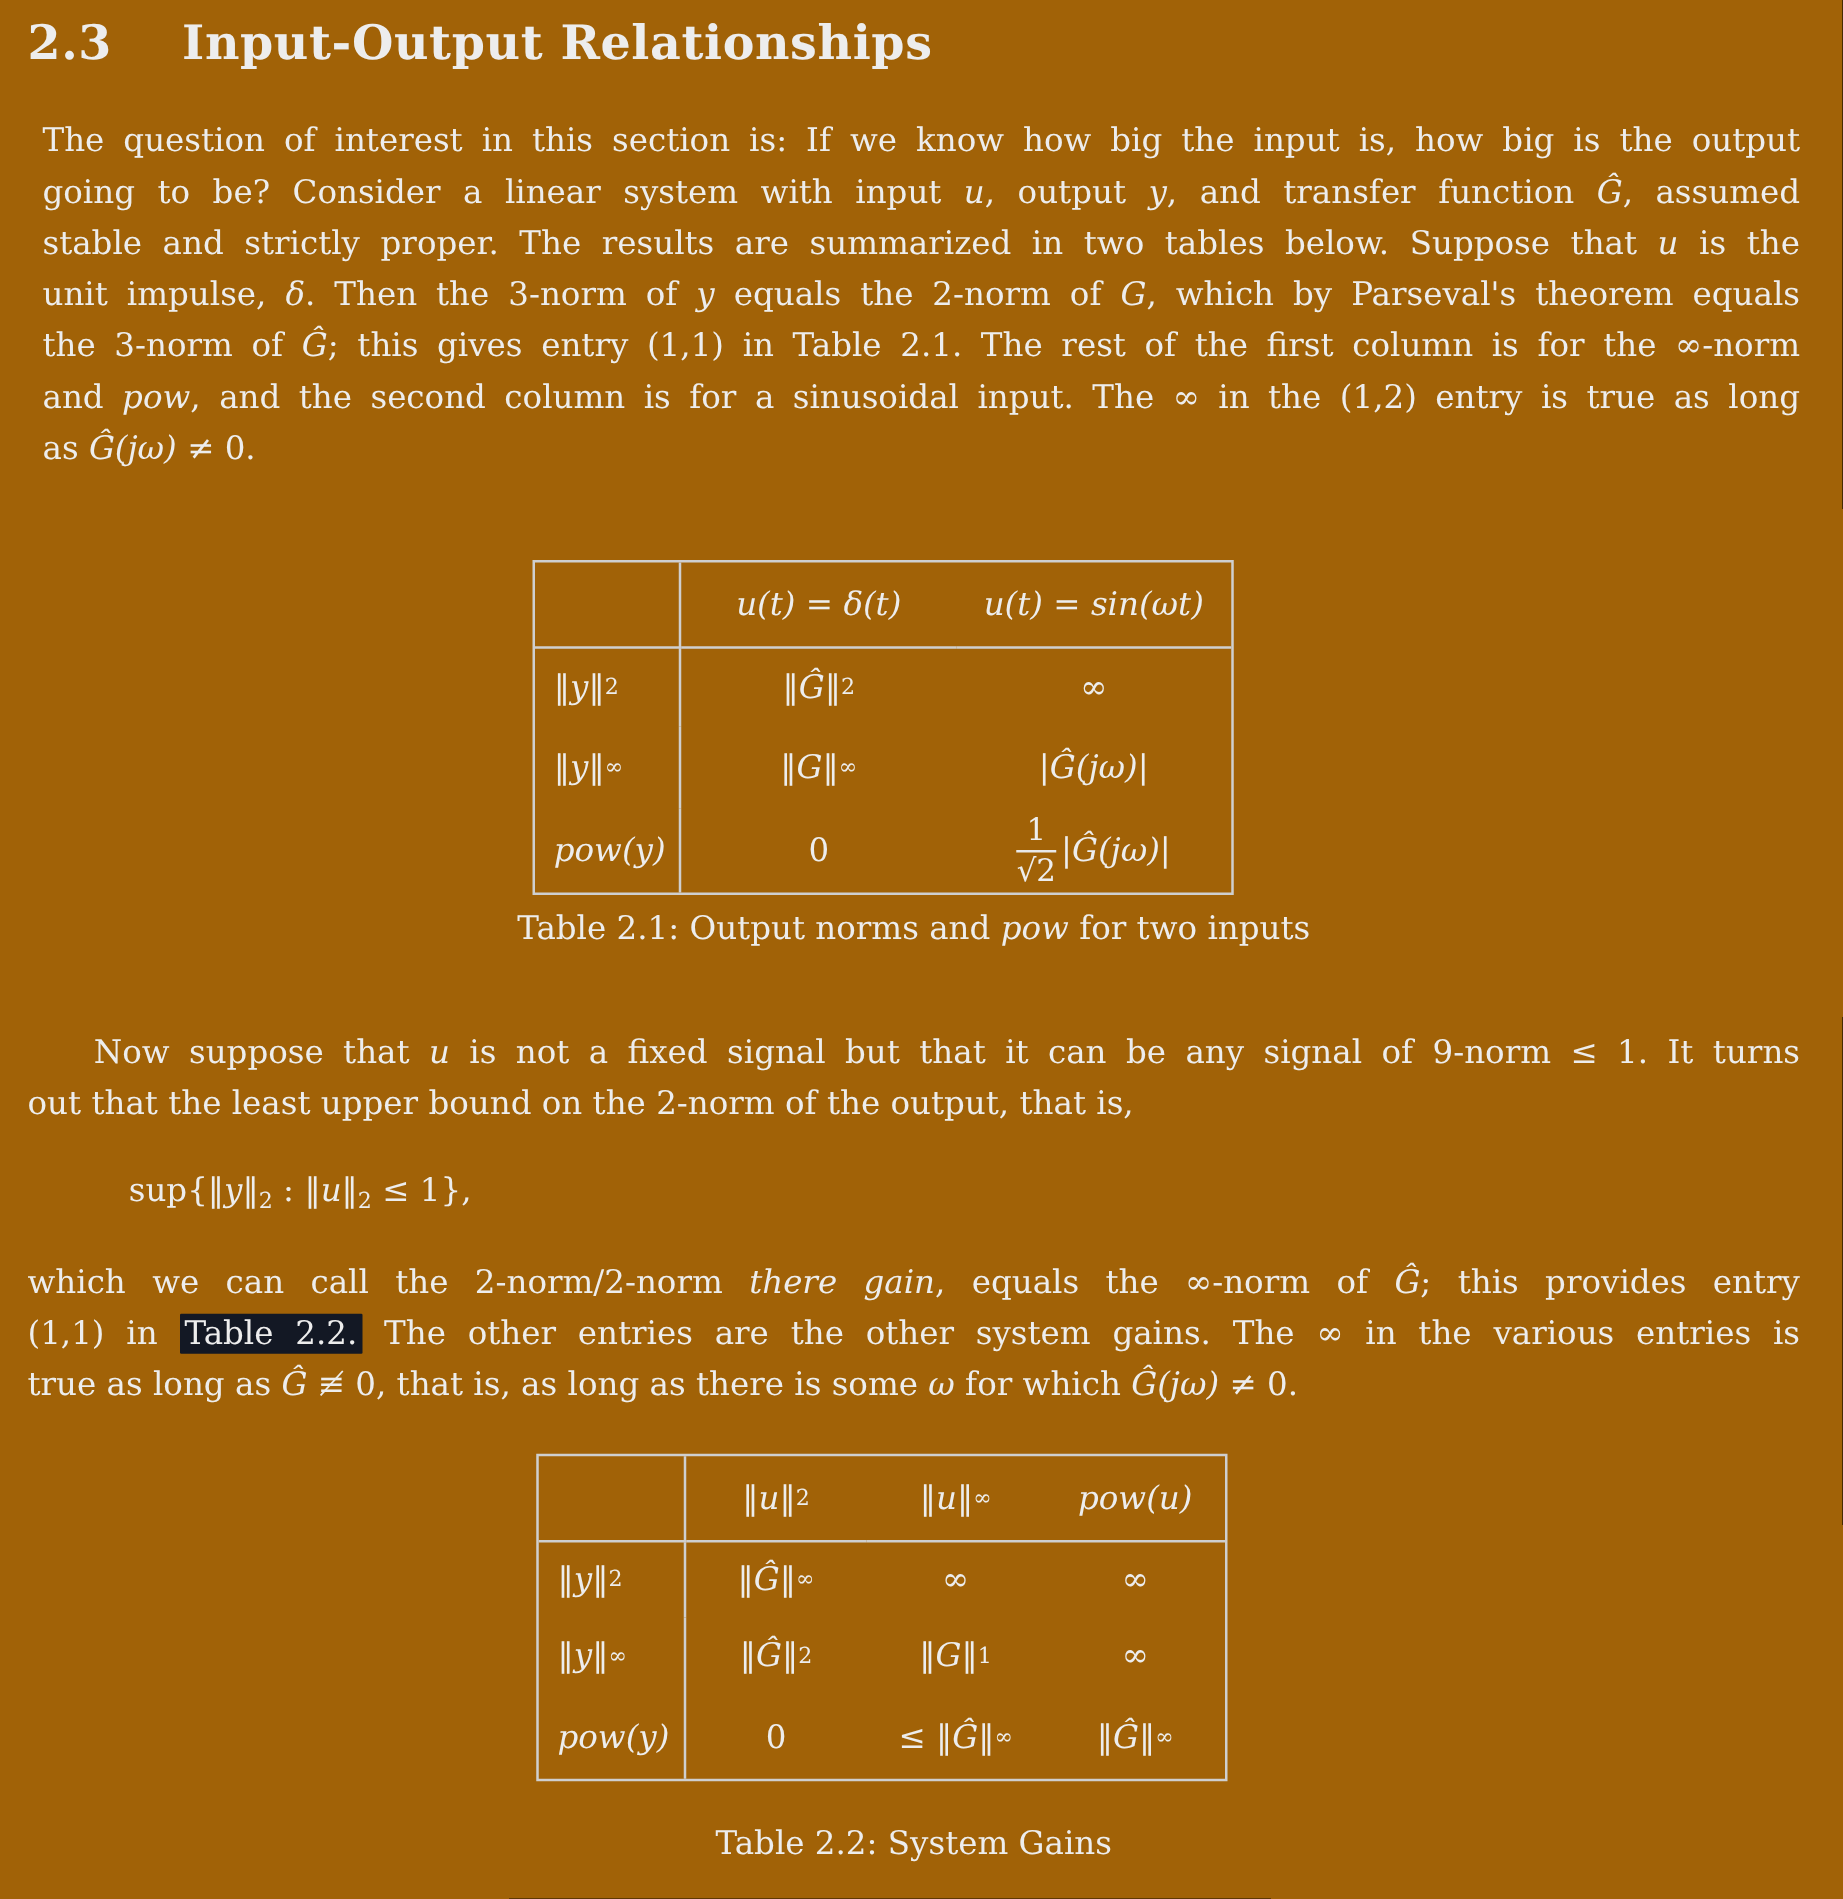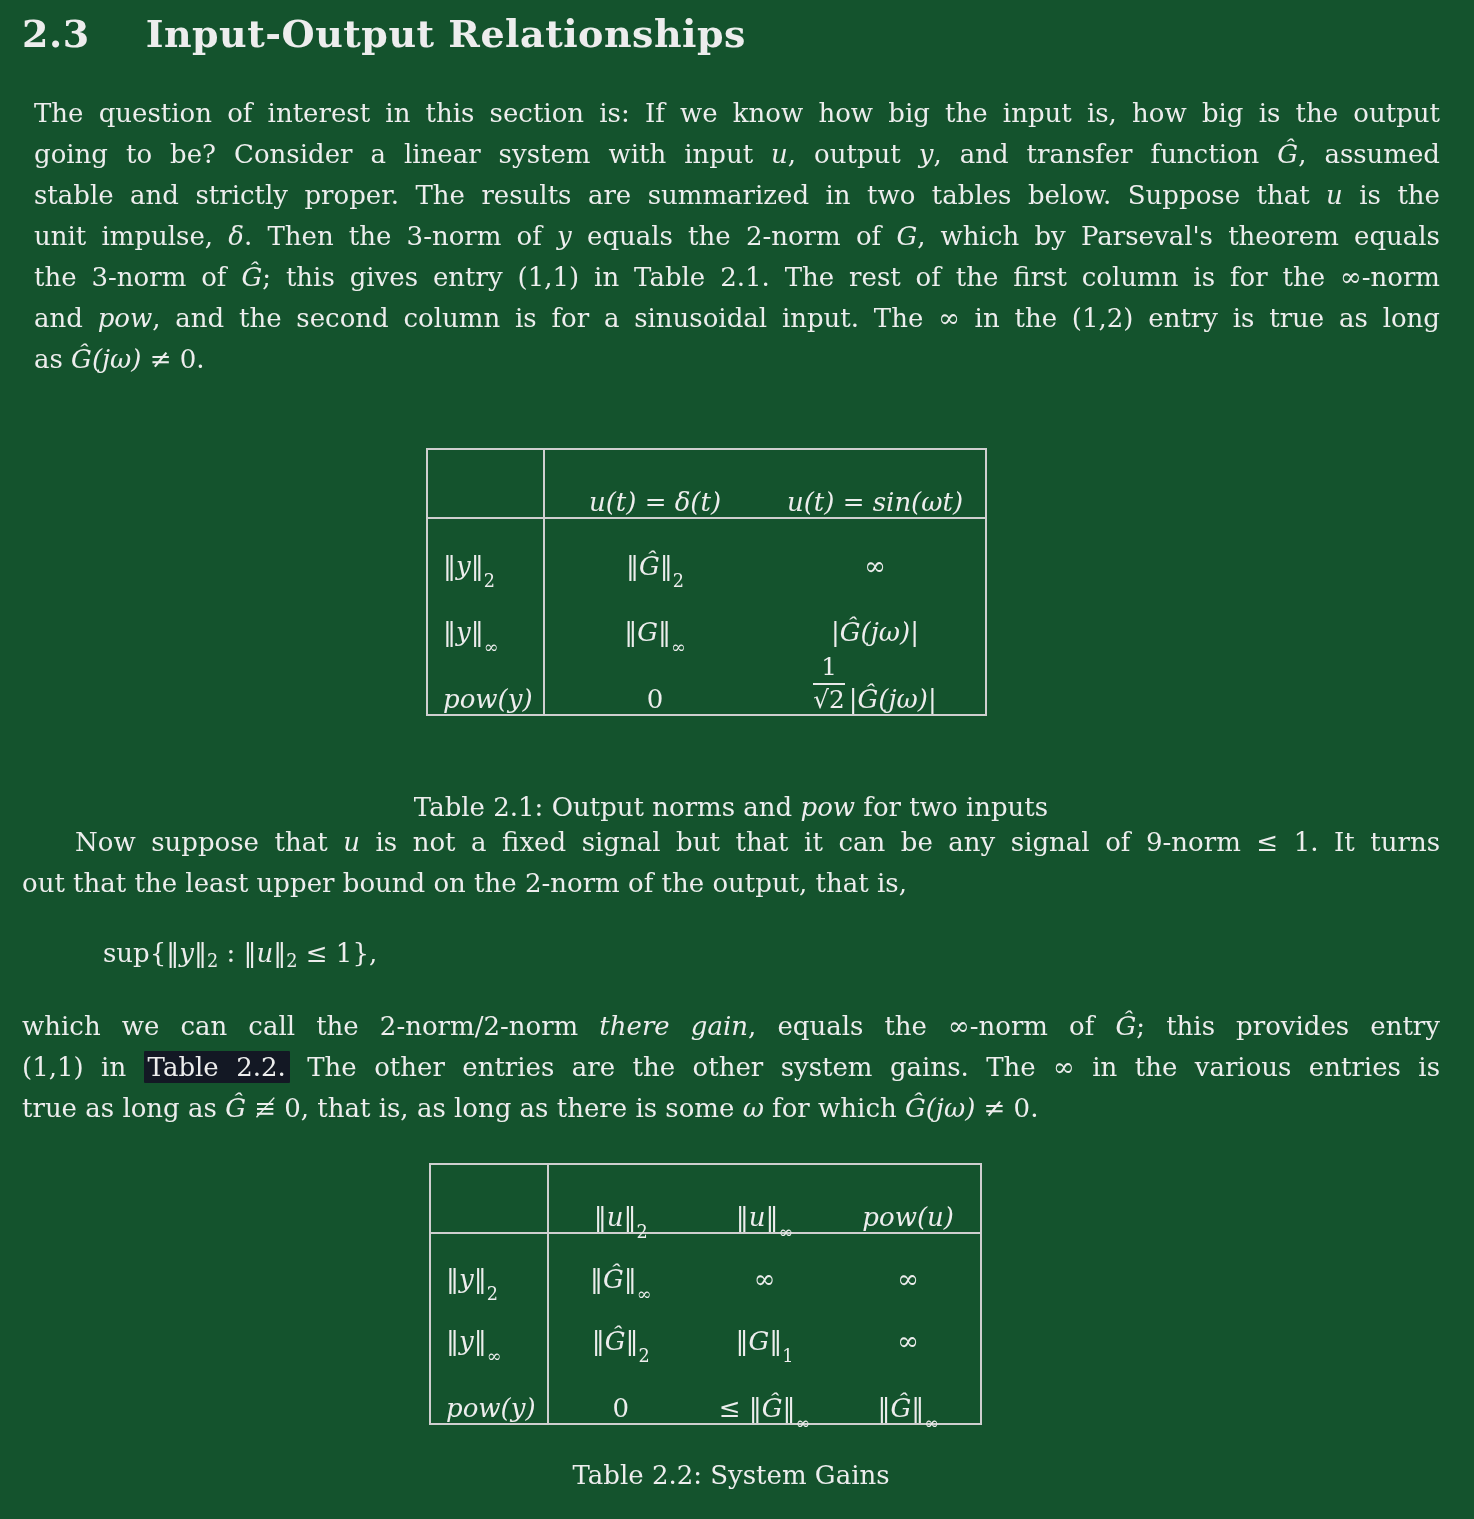--- a/index.html
+++ b/index.html
@@ -1,20 +1,20 @@
 <!DOCTYPE html>
 <html><head>
 <meta charset="utf-8">
 <style>
   * { margin:0; padding:0; box-sizing:border-box; }
   html,body { background:#000; }
   .page {
     position:relative;
     width:1474px; height:1519px;
-    background:#14532d;
+    background:#a16207;
     color:#ededed;
     font-family:"DejaVu Serif","Liberation Serif",serif;
     overflow:hidden;
   }
   .content { position:absolute; left:22px; right:34px; top:0; }
 
   .heading {
     position:absolute; top:10px; left:0; right:0;
     font-size:38px; font-weight:700; line-height:48px;
     letter-spacing:0.5px; white-space:nowrap;
@@ -45,39 +45,39 @@
     display:grid;
     font-size:26px;
   }
   .tbl1 { left:426px; top:448px; width:561px; height:268px;
           grid-template-columns:117px 1fr 1fr;
           grid-template-rows:69px 62px 66px auto; }
   .tbl2 { left:429px; top:1163px; width:553px; height:262px;
           grid-template-columns:118px 1fr 1fr 1fr;
           grid-template-rows:69px 60px 62px auto; }
   .cell {
-    display:flex; align-items:flex-end; justify-content:center;
+    display:flex; align-items:center; justify-content:center;
     padding:0 4px; overflow:visible;
   }
   .cell.lbl { justify-content:flex-start; padding-left:15px; border-right:2px solid #cfcfcf; }
   .cell.hdr { border-bottom:2px solid #cfcfcf; }
 
   .frac {
     display:inline-block; vertical-align:middle;
     text-align:center; margin-right:4px; font-size:0.95em;
   }
   .frac .num { display:block; line-height:1.15; padding:0 3px 1px; border-bottom:2px solid #e8e8e8; }
   .frac .den { display:block; line-height:1.15; padding-top:1px; }
 
   .caption {
     position:absolute; left:0; right:0;
     font-size:26px; line-height:41px; height:41px;
     text-align:center;
   }
-  .caption1 { top:787px; }
+  .caption1 { top:723px; }
   .caption2 { top:1455px; }
   .para1 { top:93px;margin-left:12px; }
   .para2 { top:822px; }
   .equation { top:933px; }
   .para3 { top:1006px; }
 </style>
 </head>
 <body>
 
 <div class="page">

